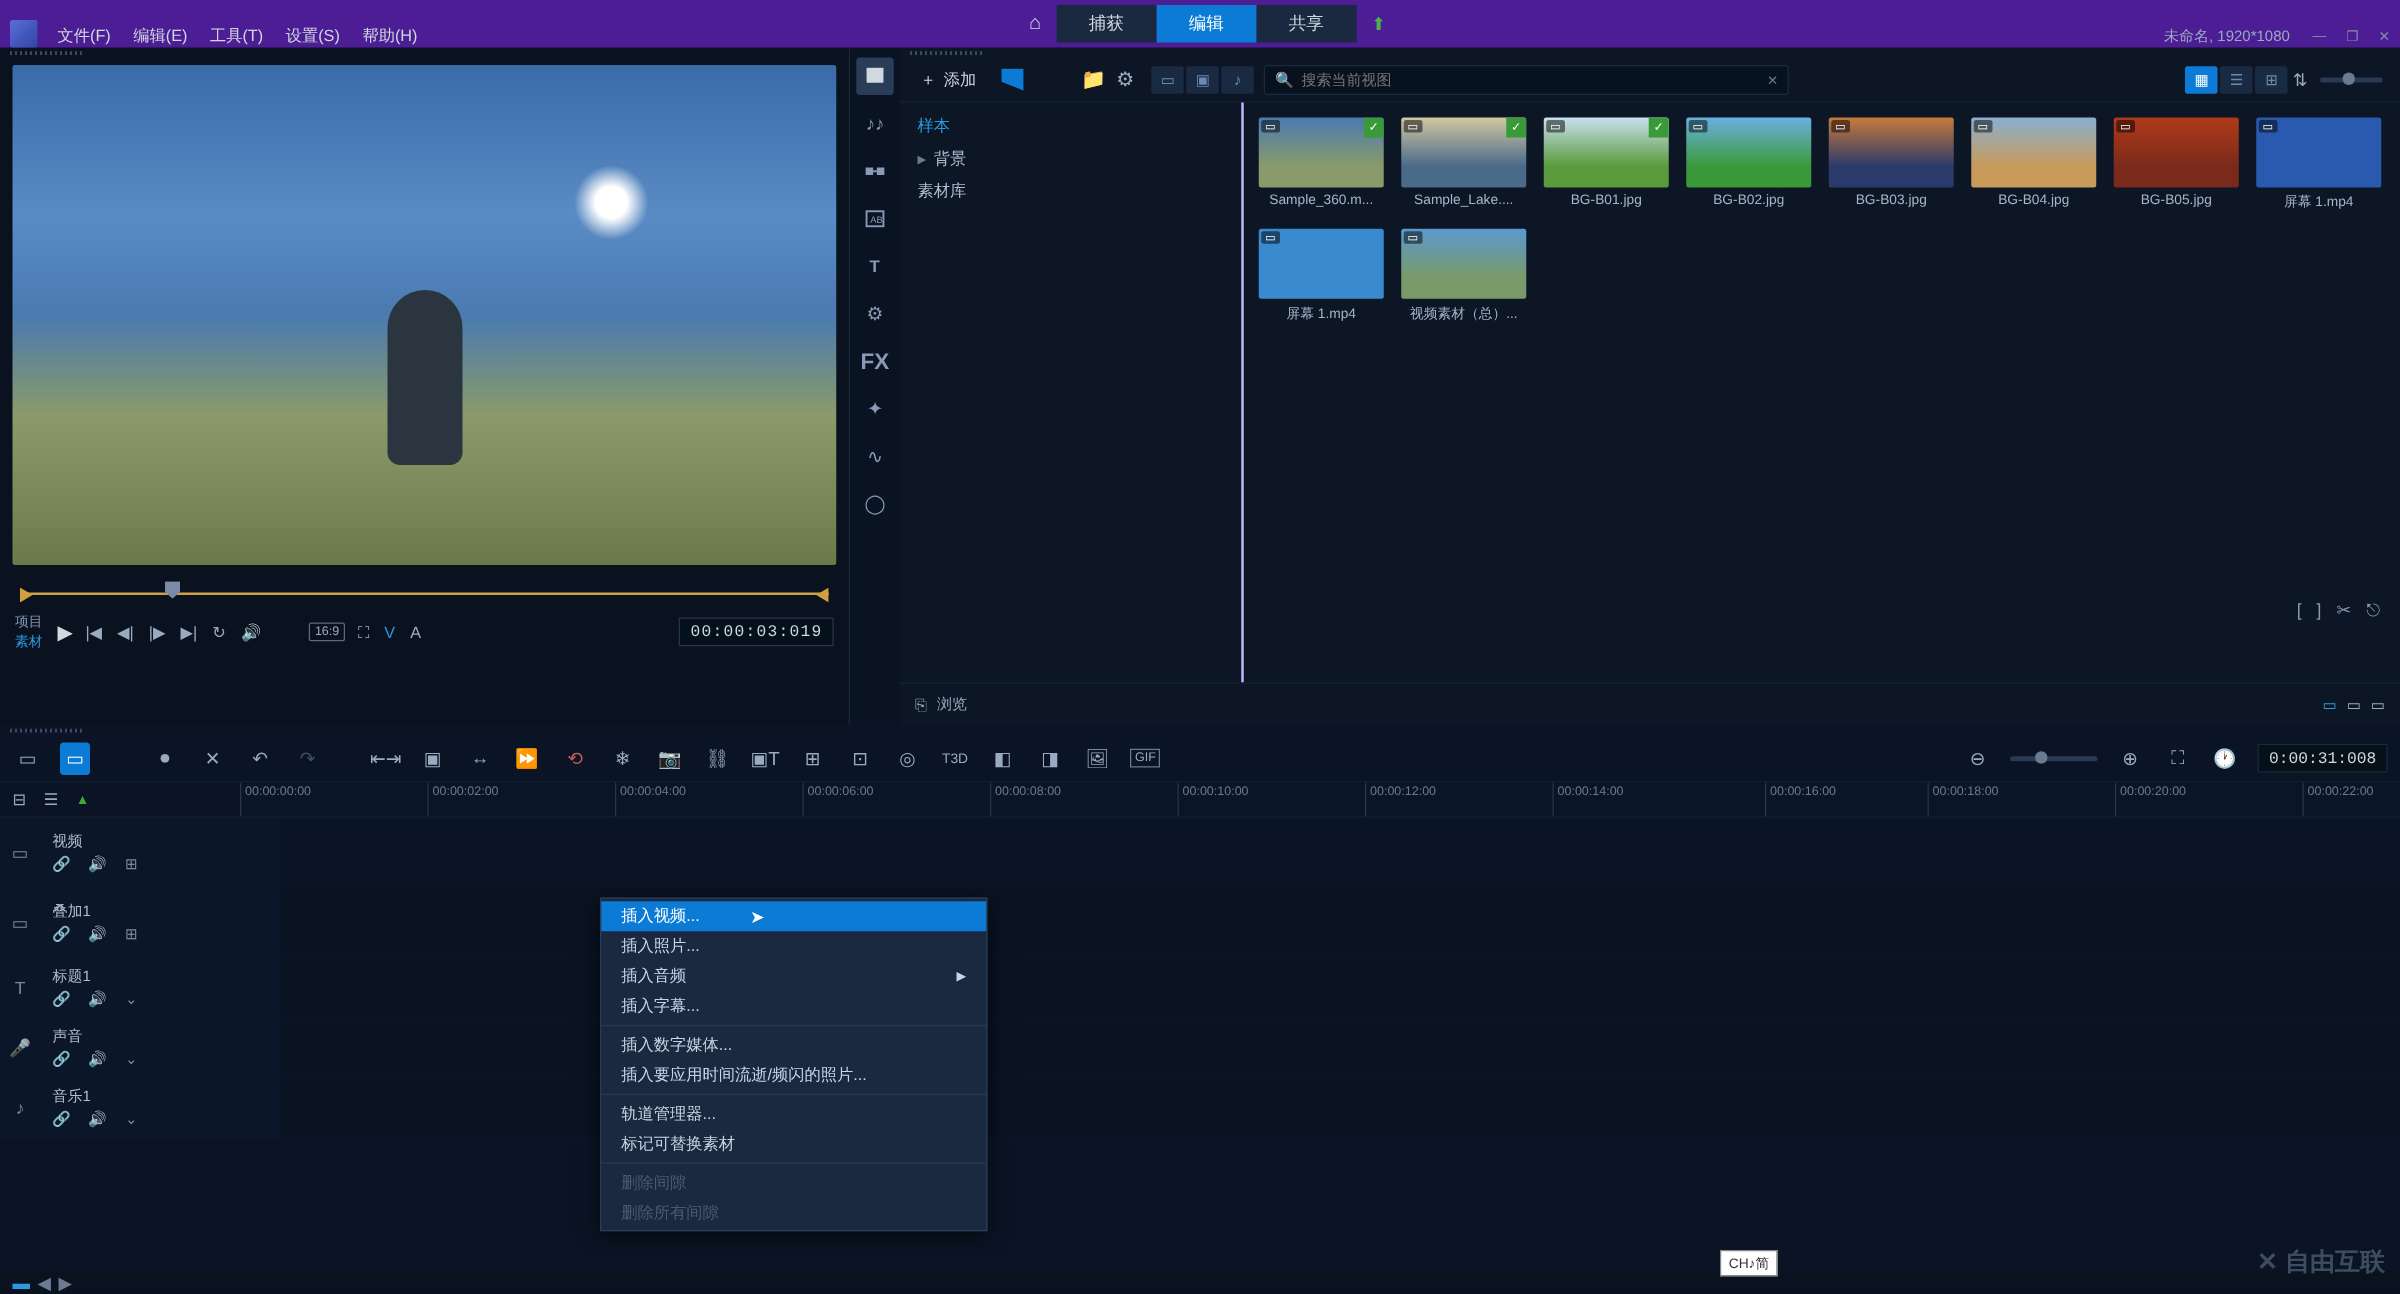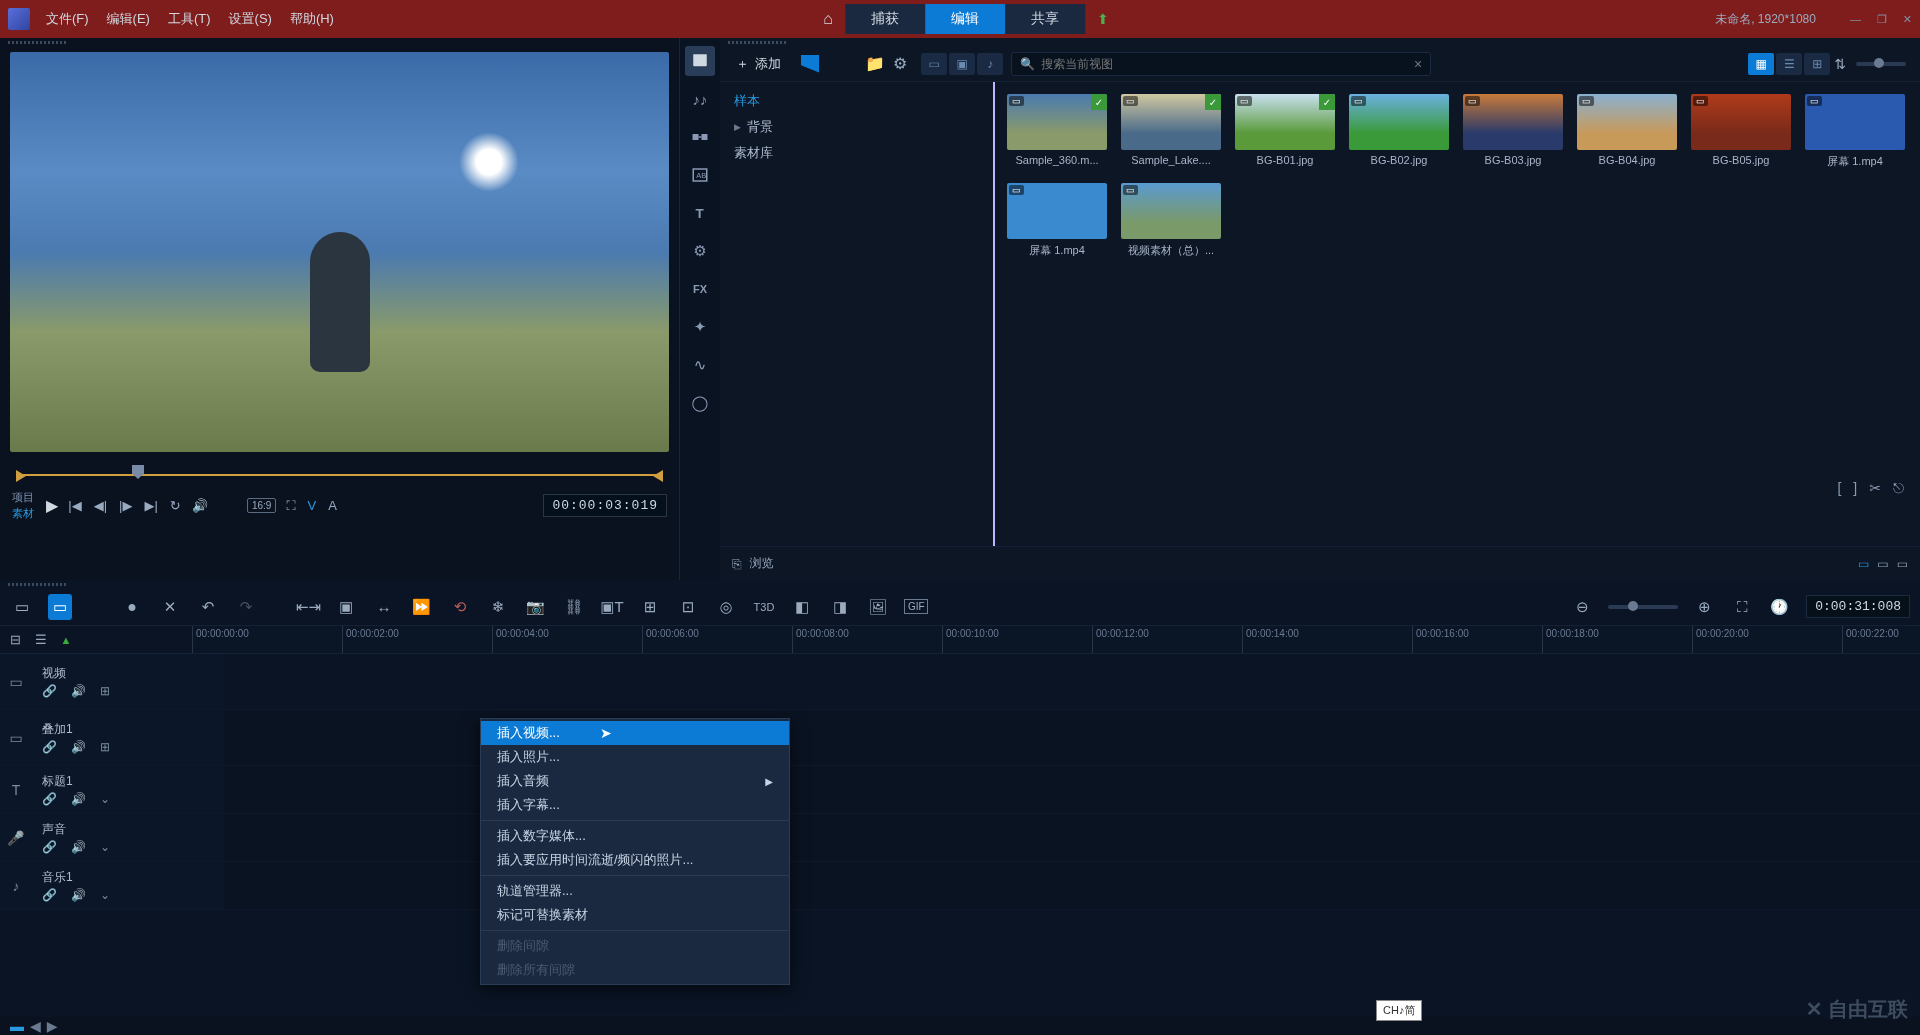--- a/index.html
+++ b/index.html
@@ -1,29 +1,29 @@
 <!DOCTYPE html>
 <html><head>
 <meta charset="utf-8">
 <style>
 * { margin: 0; padding: 0; box-sizing: border-box; font-family: "Microsoft YaHei", sans-serif; user-select: none; }
 body { background: #0a1220; color: #c0c8d0; font-size: 12px; width: 1920px; height: 1035px; overflow: hidden; position: relative; }
 
 
-.menubar { height: 38px; background: #7f1d1d; display: flex; align-items: center; padding: 0 8px; position: relative; }
+.menubar { height: 38px; background: #4c1d95; display: flex; align-items: flex-end; padding: 0 8px; position: relative; }
 .logo { width: 22px; height: 22px; background: linear-gradient(135deg, #5a6edb, #3045a0); margin-right: 16px; border-radius: 2px; }
 .menu-items { display: flex; gap: 18px; }
 .menu-item { font-size: 13px; color: #d0d8e0; cursor: pointer; }
 .menubar-center { position: absolute; left: 50%; transform: translateX(-50%); display: flex; align-items: center; height: 38px; }
 .center-tab { padding: 0 26px; height: 30px; display: flex; align-items: center; font-size: 14px; color: #d0d8e0; background: #1a2840; cursor: pointer; }
 .center-tab.home { background: transparent; padding: 0 12px; font-size: 16px; }
 .center-tab.active { background: #0b7bd6; color: #fff; }
 .center-tab.share { background: #1a2840; }
 .upload-icon { color: #4caf50; margin-left: 12px; font-size: 14px; }
-.menubar-right { margin-left: auto; display: flex; align-items: center; gap: 26px; }
+.menubar-right { margin-left: auto; display: flex; align-items: center; gap: 10px; }
 .win-controls { display: flex; gap: 16px; color: #8090a8; font-size: 11px; }
 .project-label { color: #9aabc0; font-size: 12px; margin-right: 8px; }
 
 
 .main-area { display: flex; height: 542px; }
 .preview-pane { width: 680px; background: #0a1220; display: flex; flex-direction: column; border-right: 1px solid #1a2538; }
 .drag-handle { height: 8px; background: #0a1220; display: flex; align-items: center; padding-left: 8px; }
 .drag-dots { width: 60px; height: 3px; background: repeating-linear-gradient(90deg, #3a4a60 0 2px, transparent 2px 4px); }
 .preview-video { margin: 6px 10px 0 10px; height: 400px; background: linear-gradient(180deg, #3a6ba8 0%, #5a8bc4 30%, #4a7ab0 50%, #8a9a6a 70%, #6a7a4a 100%); position: relative; border-radius: 2px; overflow: hidden; }
 .sun { position: absolute; top: 80px; right: 150px; width: 60px; height: 60px; background: radial-gradient(circle, #fff 30%, rgba(255,255,255,0) 70%); border-radius: 50%; }
@@ -217,21 +217,21 @@
             <rect x="3" y="4" width="18" height="16" fill="none" stroke="currentColor" stroke-width="2"></rect>
             <text x="7" y="16" font-size="10" fill="currentColor">AB</text>
           </svg>
         </div>
       <div class="lib-side-btn">
           <svg viewBox="0 0 24 24">
             <text x="6" y="18" font-size="18" font-weight="bold" fill="currentColor">T</text>
           </svg>
         </div>
       <div class="lib-side-btn">⚙</div>
-      <div class="lib-side-btn" style="font-weight:bold;font-size:11px">FX</div>
+      <div class="lib-side-btn" style="font-weight:bold;font-size:18px">FX</div>
       <div class="lib-side-btn">✦</div>
       <div class="lib-side-btn">∿</div>
       <div class="lib-side-btn">◯</div>
     </div>
     <div class="lib-content">
       <div class="lib-drag">
           <div class="drag-dots"></div>
         </div>
       <div class="lib-toolbar">
         <span class="add-btn">

